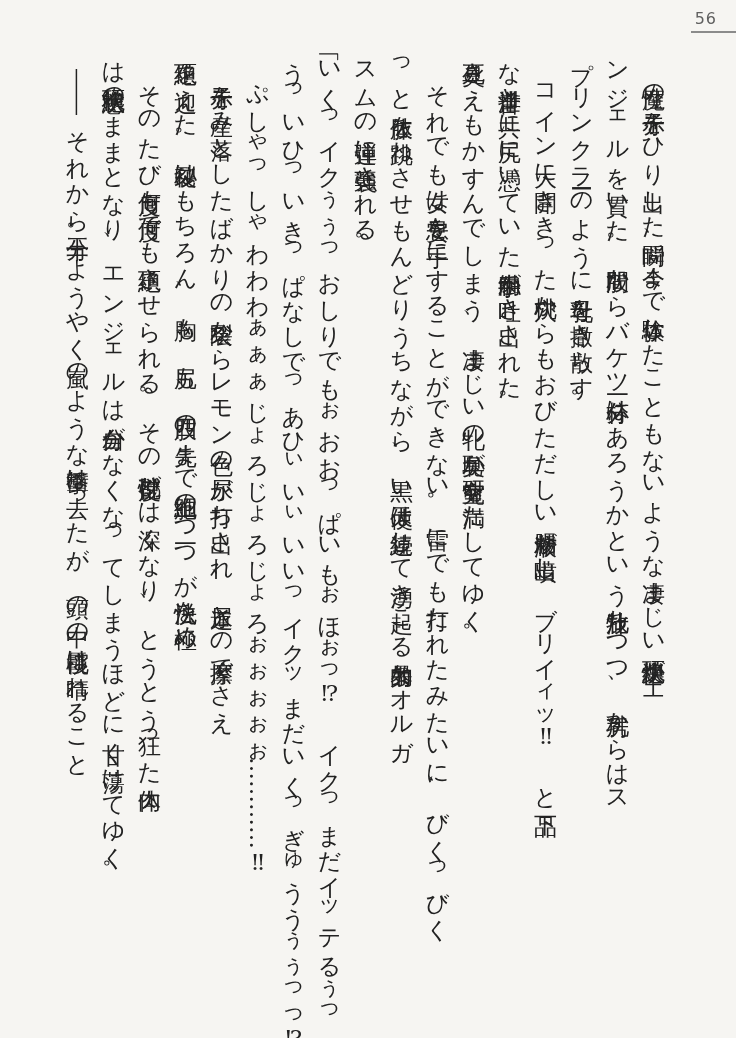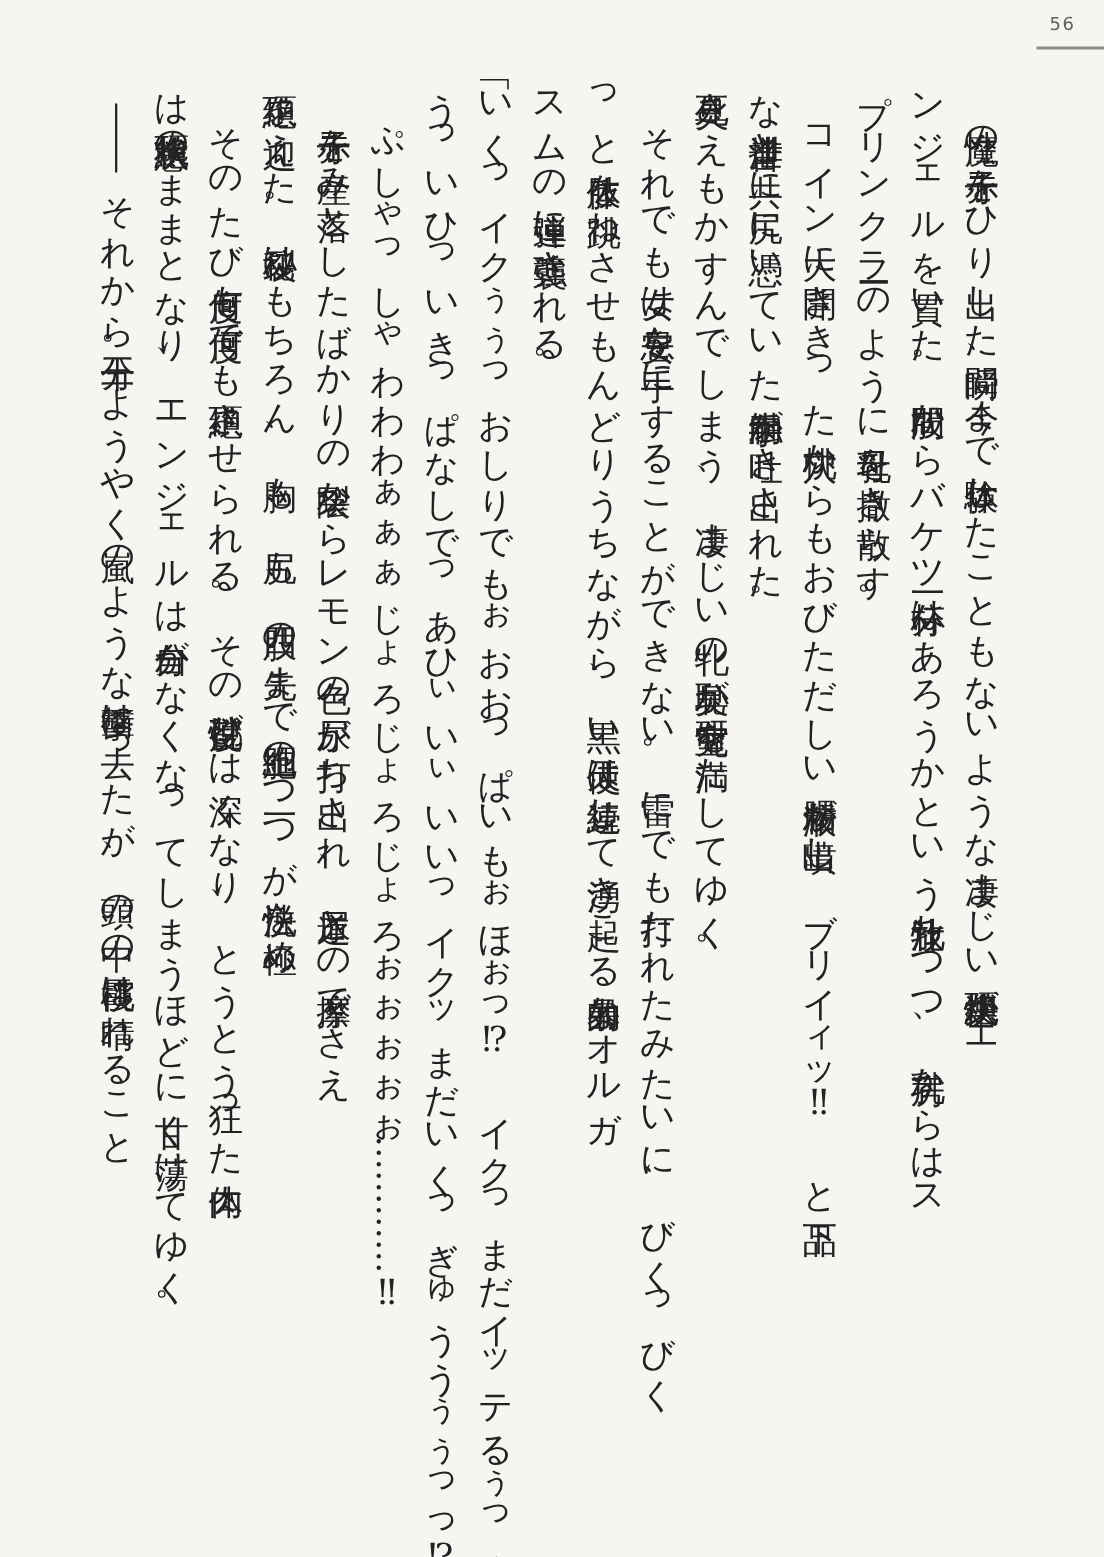--- a/index.html
+++ b/index.html
@@ -17,21 +17,21 @@
     position: absolute;
     inset: 0;
     font-family: "DejaVu Serif", "Liberation Serif", serif;
   }
   
   .page-number {
     position: absolute;
     top: 9px;
     right: 19px;
     font-family: "DejaVu Sans", "Liberation Sans", sans-serif;
-    font-size: 12px;
+    font-size: 16px;
     letter-spacing: 1px;
     color: #5f5f5f;
     text-align: right;
   }
   .page-number-rule {
     position: absolute;
     top: 31px;
     right: 0;
     width: 45px;
     height: 2px;

